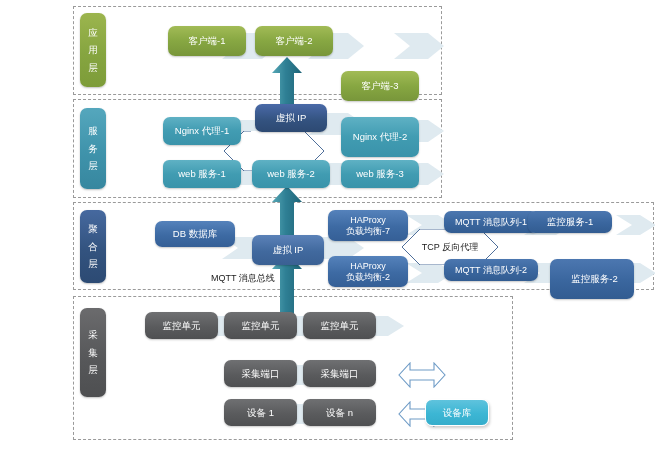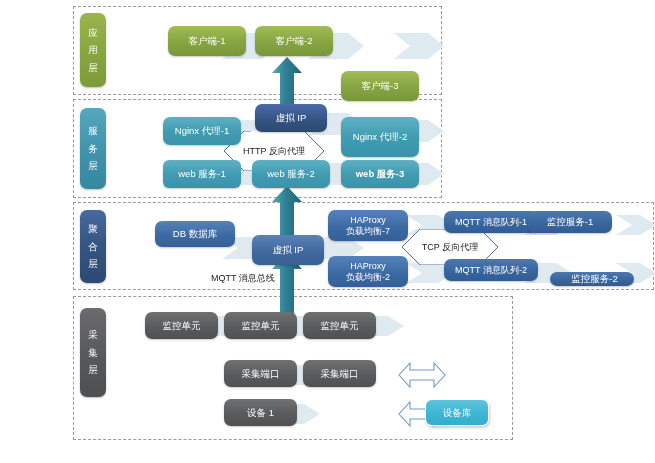--- a/index.html
+++ b/index.html
@@ -242,21 +242,20 @@
         <stop offset="100%" stop-color="#1e6478"></stop>
       </linearGradient>
     </defs>
     <polygon points="15,0 30,16 22,16 22,62 8,62 8,16 0,16" fill="url(#ga3)"></polygon>
   </svg>
 
   <svg class="chev" style="left:224px; top:131px; z-index:5;" width="100" height="40" viewBox="0 0 100 40">
     <polygon points="20,0 80,0 100,20 80,40 20,40 0,20" fill="#ffffff" stroke="#4f6f9a" stroke-width="1"></polygon>
     <rect x="27" y="-7" width="46" height="8" fill="#ffffff" stroke="none"></rect>
   </svg>
-  <div class="proxy-label" style="left:224px; top:145px; width:100px;">HTTP 反向代理</div>
 
   <svg class="chev" style="left:402px; top:229px; z-index:5;" width="96" height="36" viewBox="0 0 96 36">
     <polygon points="18,0 78,0 96,18 78,36 18,36 0,18" fill="#ffffff" stroke="#4f6f9a" stroke-width="1"></polygon>
   </svg>
   <div class="proxy-label" style="left:402px; top:241px; width:96px;">TCP 反向代理</div>
 
   <div class="plain-label" style="left:211px; top:272px;">MQTT 消息总线</div>
 
   <svg class="dblarrow" style="left:398px; top:362px;" width="48" height="26" viewBox="0 0 48 26">
     <polygon points="12,1 12,8 36,8 36,1 47,13 36,25 36,18 12,18 12,25 1,13" fill="#ffffff" stroke="#6e9bc6" stroke-width="1.1"></polygon>
@@ -267,44 +266,45 @@
 
   <div class="node n-green" style="left:168px; top:26px; width:78px; height:30px;">客户端-1</div>
   <div class="node n-green" style="left:255px; top:26px; width:78px; height:30px;">客户端-2</div>
   <div class="node n-green" style="left:341px; top:26px; width:78px; height:30px;margin-top:45px;">客户端-3</div>
 
   <div class="node n-vip" style="left:255px; top:104px; width:72px; height:28px;">虚拟 IP</div>
   <div class="node n-teal" style="left:163px; top:117px; width:78px; height:28px;">Nginx 代理-1</div>
   <div class="node n-teal" style="left:341px; top:117px; width:78px; height:40px;">Nginx 代理-2</div>
   <div class="node n-teal" style="left:163px; top:160px; width:78px; height:28px;border-radius:6px;">web 服务-1</div>
   <div class="node n-teal" style="left:252px; top:160px; width:78px; height:28px;">web 服务-2</div>
-  <div class="node n-teal" style="left:341px; top:160px; width:78px; height:28px;font-weight:bold;">web 服务-3</div>
+  <div class="node n-teal" style="left:341px; top:160px; width:78px; height:28px;">web 服务-3</div>
 
   <div class="node n-blue" style="left:155px; top:221px; width:80px; height:26px;">DB 数据库</div>
   <div class="node n-vip2" style="left:252px; top:235px; width:72px; height:30px;">虚拟 IP</div>
 
   <div class="node n-blue two-line" style="left:328px; top:210px; width:80px; height:31px; flex-direction:column;">
     <span>HAProxy</span>
     <span>负载均衡-7</span>
   </div>
   <div class="node n-blue two-line" style="left:328px; top:256px; width:80px; height:31px; flex-direction:column;">
     <span>HAProxy</span>
     <span>负载均衡-2</span>
   </div>
 
   <div class="node n-blue2" style="left:444px; top:211px; width:94px; height:22px; font-size:9px;">MQTT 消息队列-1</div>
   <div class="node n-blue2" style="left:444px; top:259px; width:94px; height:22px; font-size:9px;">MQTT 消息队列-2</div>
 
   <div class="node n-blue2" style="left:528px; top:211px; width:84px; height:22px;border-radius:7px;">监控服务-1</div>
-  <div class="node n-blue2" style="left:550px; top:272px; width:84px; height:14px;padding-left:8px;">监控服务-2</div>
+  <div class="node n-blue2" style="left:550px; top:259px; width:84px; height:40px;padding-left:8px;">监控服务-2</div>
 
   <div class="node n-gray" style="left:145px; top:312px; width:73px; height:27px;">监控单元</div>
   <div class="node n-gray" style="left:224px; top:312px; width:73px; height:27px;">监控单元</div>
   <div class="node n-gray" style="left:303px; top:312px; width:73px; height:27px;">监控单元</div>
 
   <div class="node n-gray" style="left:224px; top:360px; width:73px; height:27px;">采集端口</div>
   <div class="node n-gray" style="left:303px; top:360px; width:73px; height:27px;">采集端口</div>
 
   <div class="node n-gray" style="left:224px; top:399px; width:73px; height:27px;">设备 1</div>
+  <div class="node n-gray" style="left:303px; top:399px; width:73px; height:27px;">设备 n</div>
 
   <div class="node n-cyan" style="left:425px; top:399px; width:64px; height:27px;">设备库</div>
 
 </div>
 
 </body></html>

